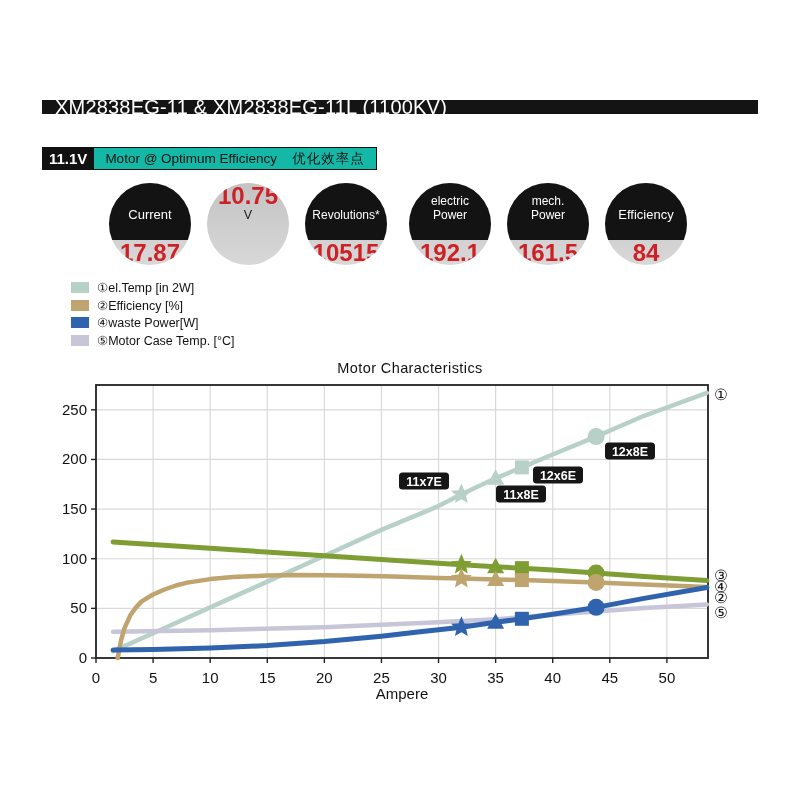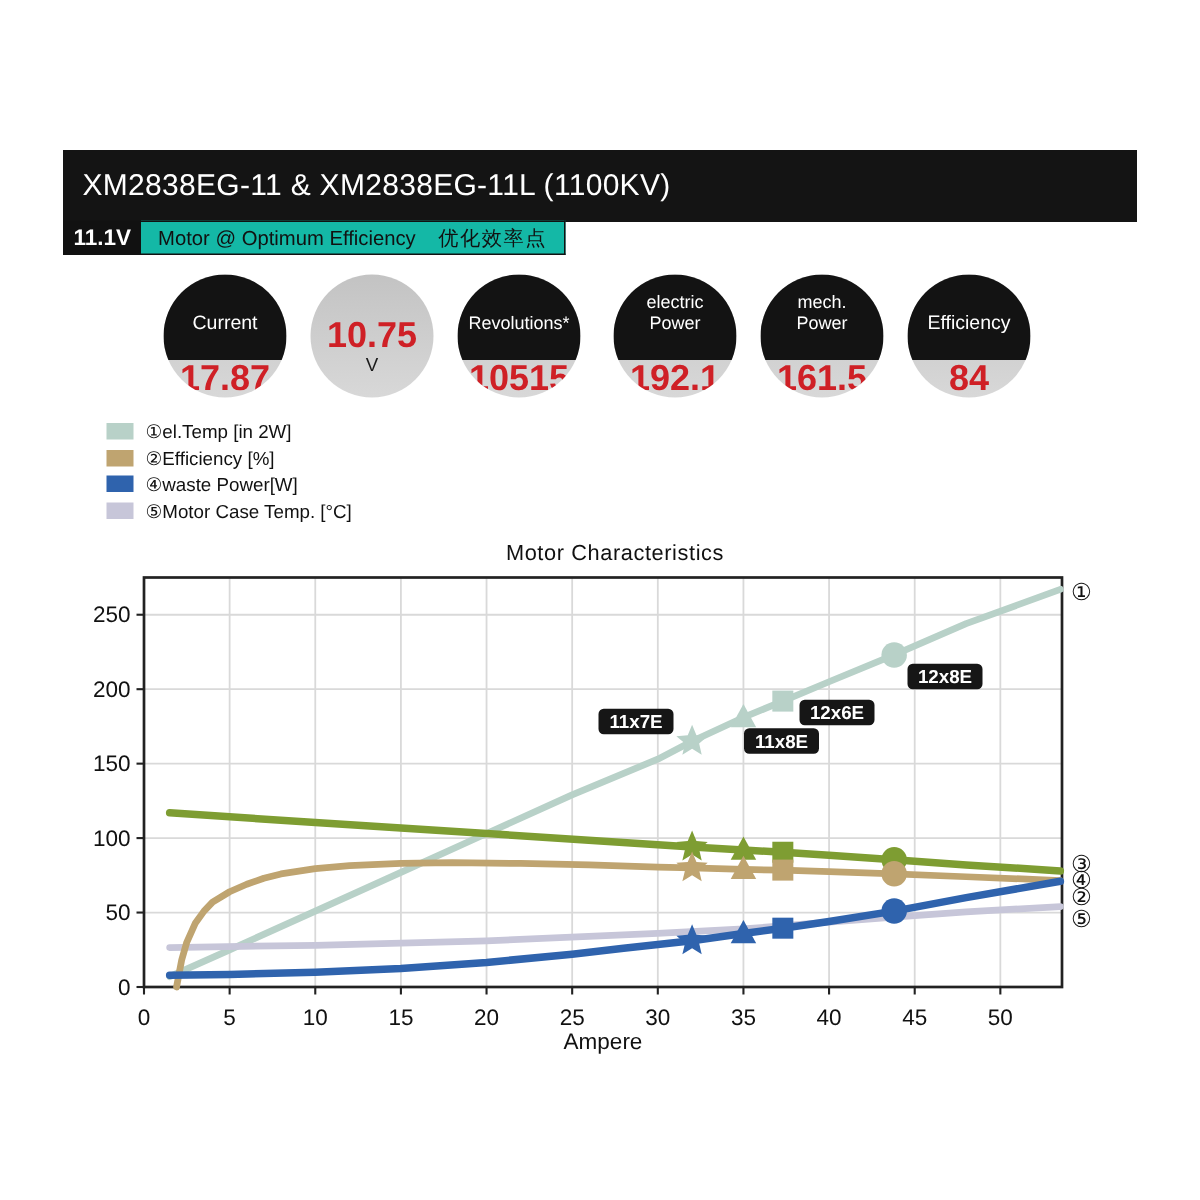--- a/index.html
+++ b/index.html
@@ -1,19 +1,19 @@
 <!DOCTYPE html>
 <html><head>
 <meta charset="utf-8">
 <style>
   html,body{margin:0;padding:0;background:#fff;}
   body{width:800px;height:800px;position:relative;font-family:"Liberation Sans",sans-serif;overflow:hidden;}
 
   .titlebar{
-    position:absolute;left:42px;top:100px;width:716px;height:48px;
+    position:absolute;left:42px;top:100px;width:716px;height:14px;
     background:#141414;color:#fff;display:flex;align-items:center;
     box-sizing:border-box;padding-left:13px;font-size:20px;letter-spacing:.2px;
   }
   .subrow{
     position:absolute;left:42px;top:147px;height:23px;display:flex;align-items:stretch;
   }
   .vbox{
     background:#111;color:#fff;font-weight:bold;font-size:15px;
     display:flex;align-items:center;padding:2px 7px;
   }
@@ -59,21 +59,21 @@
 </div>
 
 <div id="badges">
   <div class="badge" style="left: 109px;">
     <div class="btop">Current</div>
     <div class="bval" style="color: rgb(207, 32, 38);">17.87</div>
     <div class="bunit">A</div>
   </div>
 
   <div class="badge" style="left: 207px;">
-    <div class="bval" style="color: rgb(207, 32, 38); margin-top: 28px;">10.75</div>
+    <div class="bval" style="color: rgb(207, 32, 38);">10.75</div>
     <div class="bunit">V</div>
   </div>
 
   <div class="badge" style="left: 305px;">
     <div class="btop small">Revolutions*</div>
     <div class="bval" style="color: rgb(207, 32, 38);">10515</div>
     <div class="bunit">rpm</div>
   </div>
 
   <div class="badge" style="left: 409px;">

